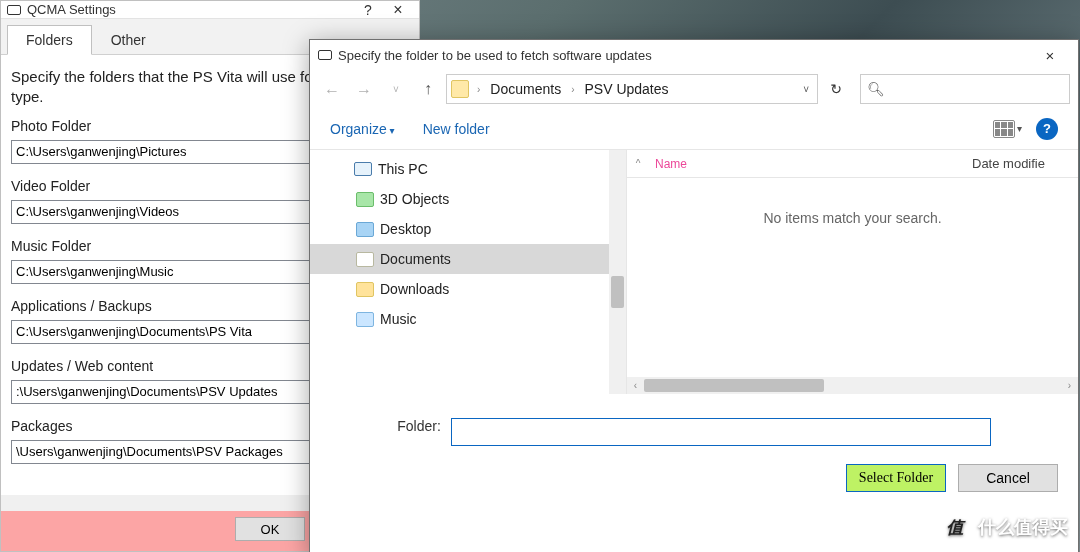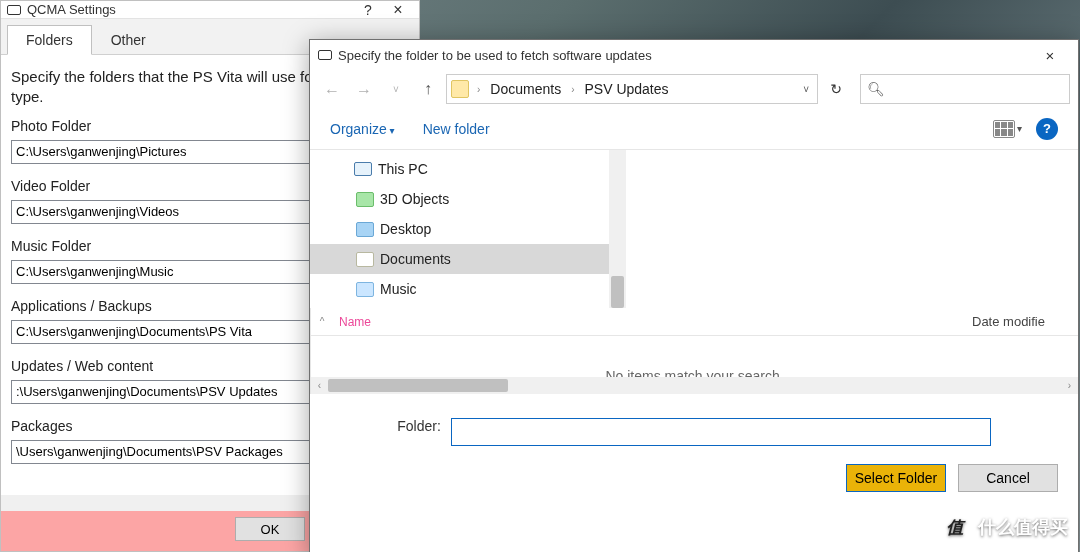--- a/index.html
+++ b/index.html
@@ -46,21 +46,21 @@
   .toolbar-row { height:42px; display:flex; align-items:center; padding:0 20px; border-bottom:1px solid #e6e6e6; }
   .tb-link { font-size:14px; color:#1a66b3; cursor:pointer; }
   .tb-link.caret::after { content:" ▾"; font-size:10px; }
   .tb-spacer { flex:1; }
   .tb-views { display:flex; align-items:center; gap:2px; margin-right:14px; cursor:pointer; }
   .view-icon { width:22px; height:18px; border:1px solid #888; border-radius:2px; display:grid; grid-template-columns:1fr 1fr 1fr; gap:1px; padding:1px; }
   .view-icon i { background:#888; }
   .tb-drop { font-size:10px; color:#555; }
   .help-badge { width:22px; height:22px; border-radius:50%; background:#0a66c2; color:#fff; display:flex; align-items:center; justify-content:center; font-size:13px; font-weight:bold; cursor:pointer; }
   
-  .picker-body { display:flex; height:244px;flex-direction:column; }
+  .picker-body { display:flex; height:244px; }
   .tree-pane { width:316px; padding:4px 0; overflow:hidden; position:relative; }
   .tree-scroll-bar { position:absolute; right:0; top:0; bottom:0; width:17px; background:#f0f0f0; }
   .tree-thumb { position:absolute; right:2px; top:126px; width:13px; height:32px; background:#c0c0c0; border-radius:2px; }
   .tree-item { display:flex; align-items:center; height:30px; padding-left:28px; font-size:14px; color:#222; cursor:pointer; gap:6px; }
   .tree-item.child { padding-left:46px; }
   .tree-item.selected { background:#d8d8d8; }
   .tree-arrow { width:10px; font-size:10px; color:#777; display:inline-block; }
   .fi { width:18px; height:15px; border-radius:2px; display:inline-block; }
   .fi.pc { width:18px; height:14px; border:1.5px solid #4a7cab; border-radius:2px; background:#e6f2fb; }
   .fi.folder { background:#ffe39b; border:1px solid #e0c562; }
@@ -79,21 +79,21 @@
   .h-arrow { width:17px; text-align:center; font-size:10px; color:#888; cursor:pointer; }
   .h-track { flex:1; position:relative; height:17px; }
   .h-thumb { position:absolute; left:0; top:2px; width:180px; height:13px; background:#c0c0c0; border-radius:2px; }
   
   .folder-row { display:flex; justify-content:center; padding:24px 20px 10px; gap:10px; }
   .folder-lbl { font-size:14px; color:#333; }
   .folder-input { width:540px; height:28px; border:1px solid #0a66c2; padding:2px 6px; font-size:14px; background:#fff; outline:none; }
   
   .picker-footer { display:flex; justify-content:flex-end; padding:8px 20px 16px; gap:12px; }
   .btn-win { min-width:100px; height:28px; border:1px solid #adadad; background:#e1e1e1; font-size:14px; cursor:pointer; }
-  .btn-win.primary { border:1.5px solid #0a66c2; background:#eab308; }
+  .btn-win.primary { border:1.5px solid #0a66c2; background:#bef264;font-family:Liberation Serif, serif; }
   
   .watermark { position:absolute; right:12px; bottom:10px; display:flex; align-items:center; gap:8px; color:#fff; font-size:18px; font-weight:bold; text-shadow:0 1px 3px rgba(0,0,0,.6); }
   .wm-badge { width:30px; height:30px; border-radius:50%; background:#fff; color:#222; display:flex; align-items:center; justify-content:center; font-size:17px; font-weight:900; font-style:italic; }
 </style>
 </head>
 <body>
 
 <div class="desktop-bg"></div>
 
 <div class="settings-win">
@@ -193,20 +193,24 @@
       </div>
       <div class="tree-item child">
         <span class="fi blue"></span>
         <span>Desktop</span>
       </div>
       <div class="tree-item child selected">
         <span class="fi docs"></span>
         <span>Documents</span>
       </div>
       <div class="tree-item child">
+        <span class="fi folder"></span>
+        <span>Downloads</span>
+      </div>
+      <div class="tree-item child">
         <span class="fi music"></span>
         <span>Music</span>
       </div>
       <div class="tree-scroll-bar">
         <div class="tree-thumb"></div>
       </div>
     </div>
     <div class="list-pane">
       <div class="list-header">
         <span class="col-marker">^</span>

